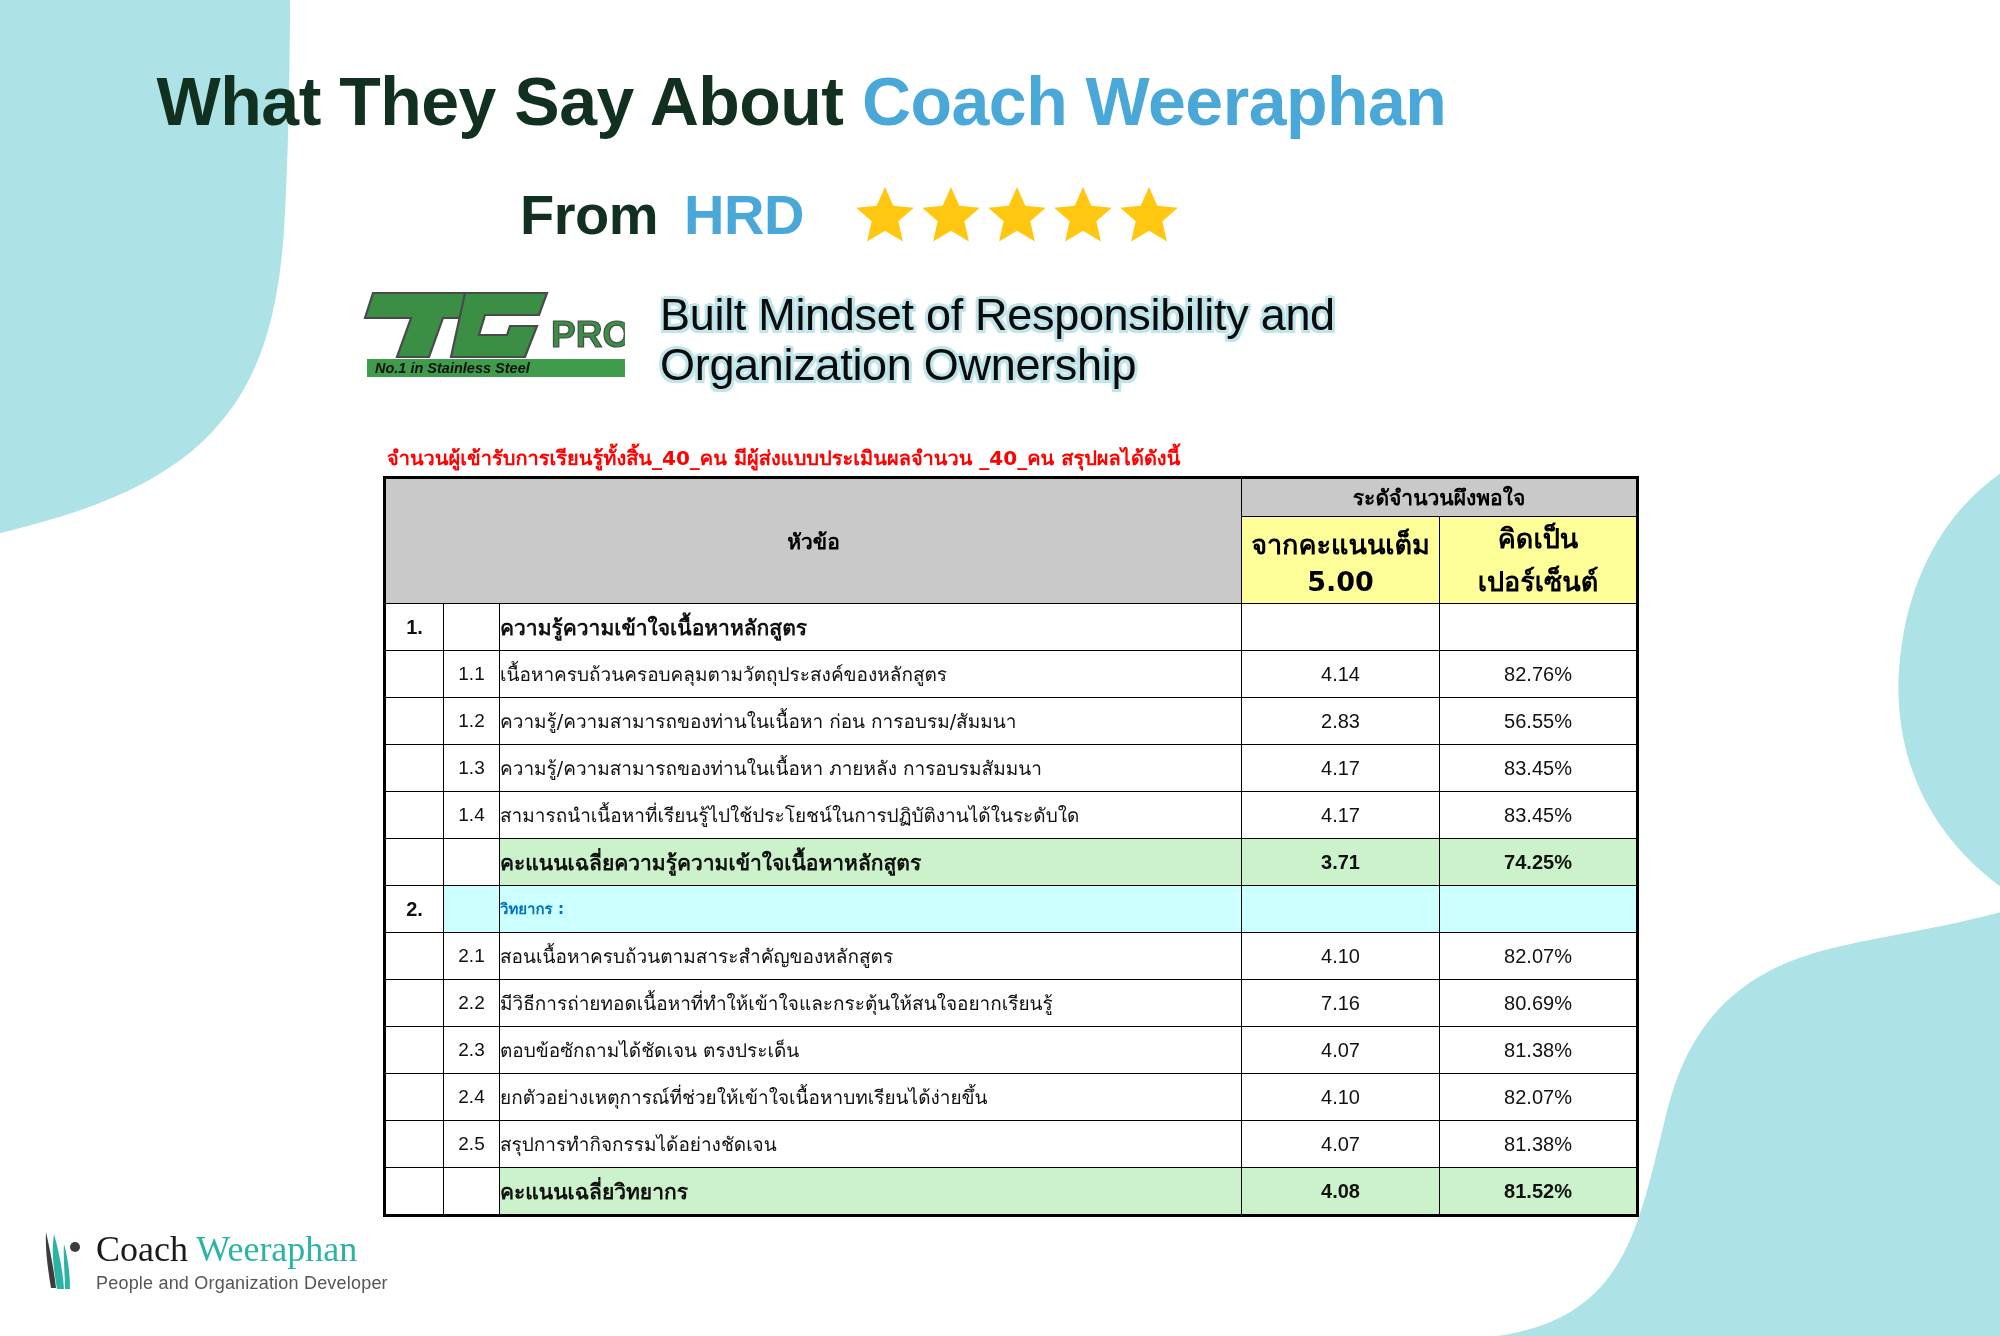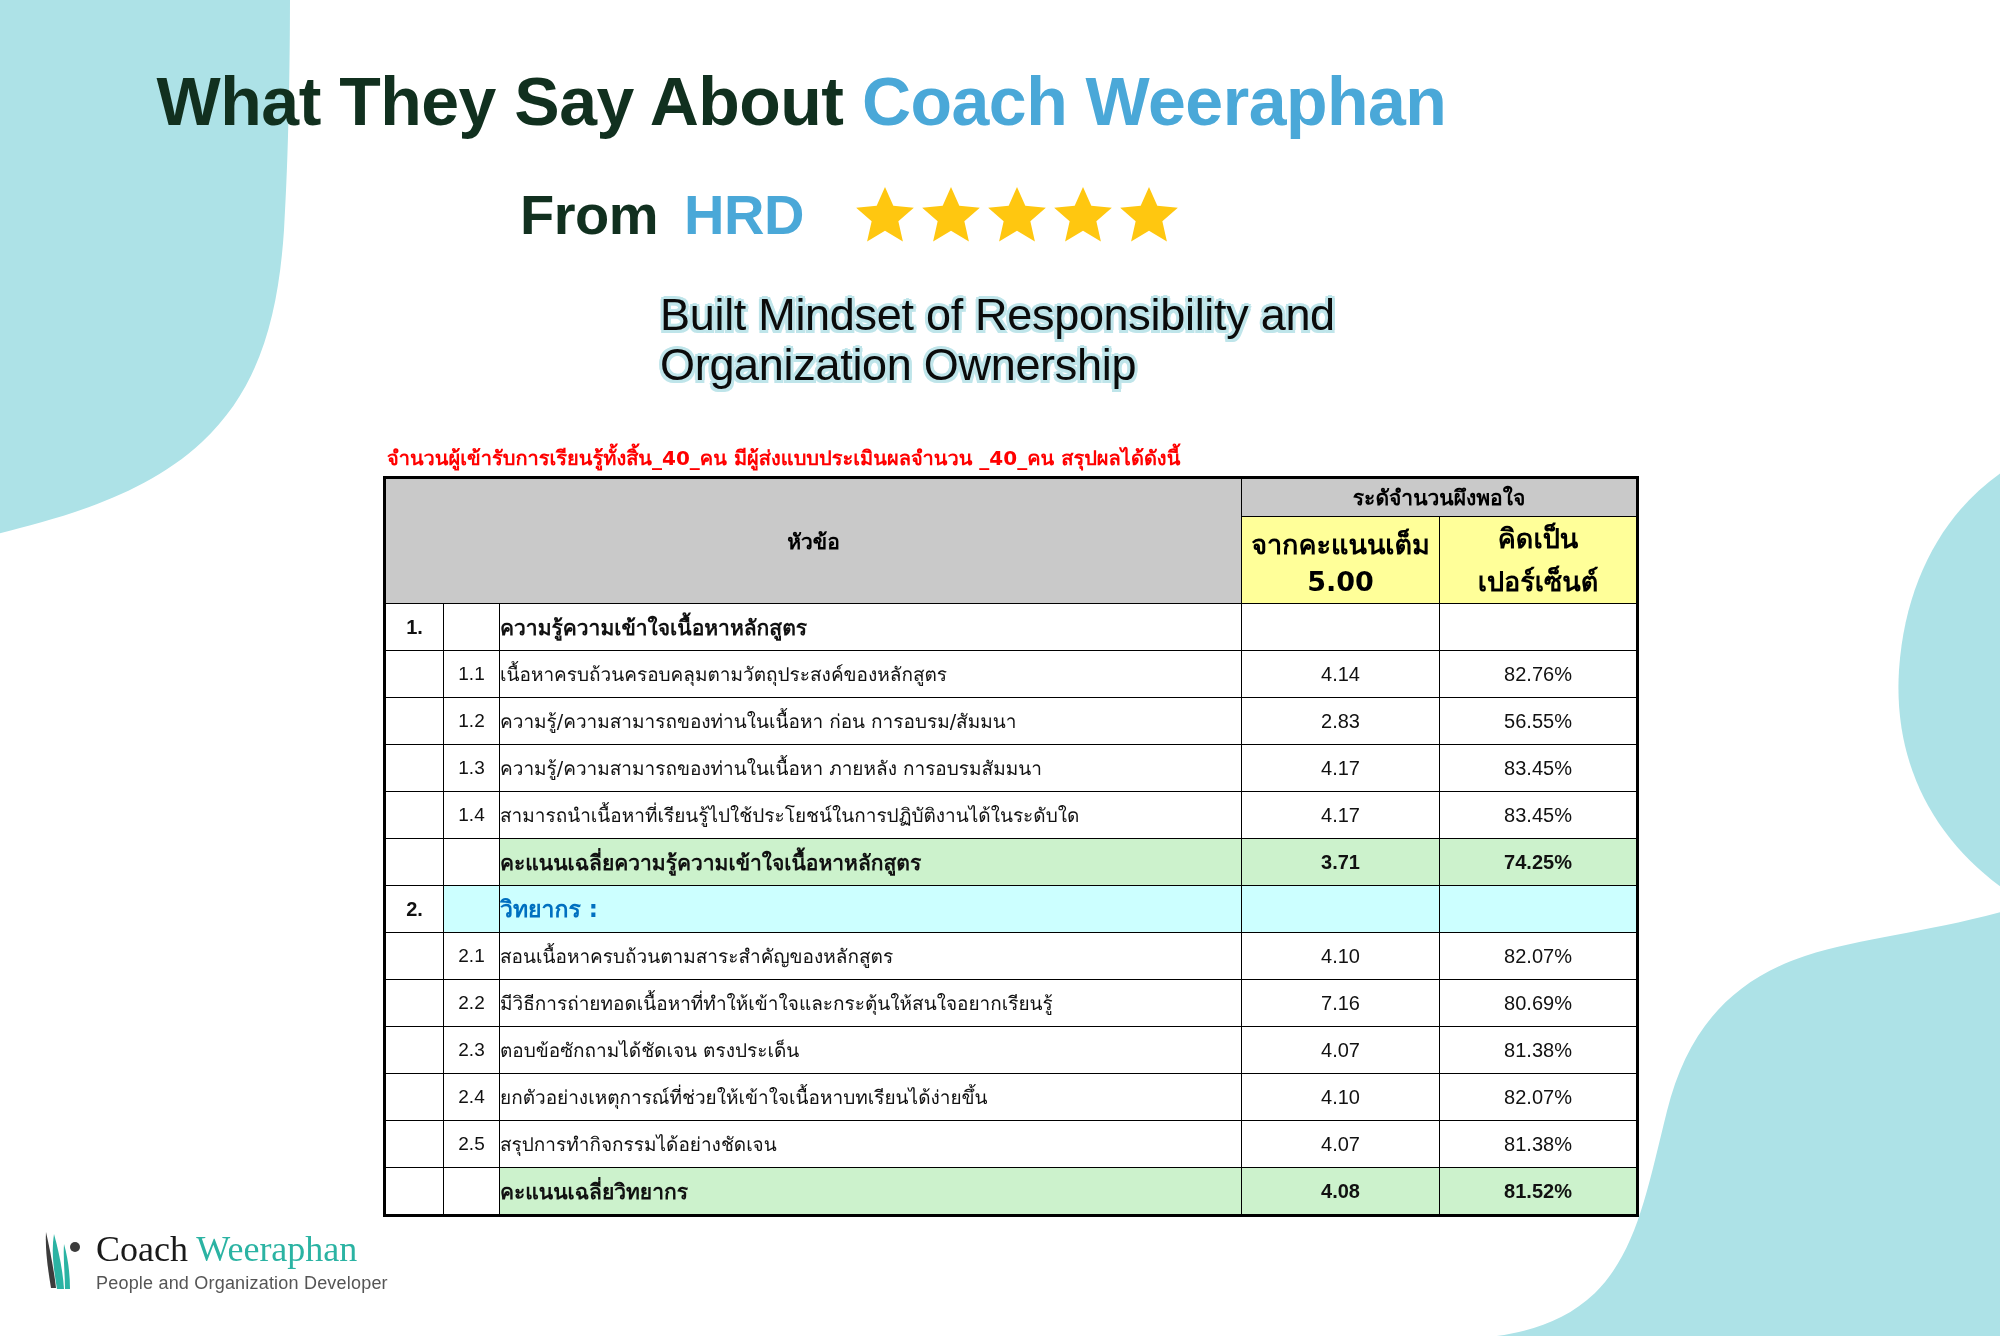--- a/index.html
+++ b/index.html
@@ -121,21 +121,21 @@
   }
   td.c-text { text-align: left; padding-left: 10px; }
   td.c-score, td.c-pct {
     text-align: center;
     font-family: "Liberation Sans", sans-serif;
     font-size: 20px;
   }
 
   tr.row-section td.c-text { font-weight: 700; font-size: 21px; }
   tr.row-section-2 td { background: #ccffff; }
-  tr.row-section-2 td.c-text { color: #0070c0; font-weight: 700; font-size: 23px; }
+  tr.row-section-2 td.c-text { color: #0070c0; font-weight: 700; font-size: 15px; }
 
   tr.row-avg td { background: #ccf2cc; font-weight: 700; }
   tr.row-avg td.c-text { font-weight: 700; font-size: 21px; }
   tr.row-avg td.c-num, tr.row-avg td.c-sub { background: #ffffff; }
 
   tr.row-section td.c-num { background: #ffffff; }
 
   
   #eval-table-wrap { box-shadow: 0 0 0 2px #000; }
 
@@ -199,20 +199,33 @@
         <svg class="star" viewBox="0 0 64 62">
             <path d="M32 2 L40.6 21.5 L61.8 23.4 L45.8 37.5 L50.5 58.3 L32 47.3 L13.5 58.3 L18.2 37.5 L2.2 23.4 L23.4 21.5 Z" fill="#ffc710"></path>
           </svg>
         <svg class="star" viewBox="0 0 64 62">
             <path d="M32 2 L40.6 21.5 L61.8 23.4 L45.8 37.5 L50.5 58.3 L32 47.3 L13.5 58.3 L18.2 37.5 L2.2 23.4 L23.4 21.5 Z" fill="#ffc710"></path>
           </svg>
       </span>
     </div>
   </div>
 
+  <div id="tgpro-logo">
+    <svg id="tgpro-mark" viewBox="0 0 270 92">
+
+      <polygon points="18,8 130,8 122,33 88,33 74,72 42,72 56,33 10,33" fill="#3a8f45" stroke="#4a4a4a" stroke-width="2.2"></polygon>
+
+      <path d="M110,8 L192,8 L184,30 L130,30 L124,50 L152,50 L155,41 L182,41 L170,72 L96,72 Z" fill="#3a8f45" stroke="#4a4a4a" stroke-width="2.2"></path>
+
+      <text x="196" y="62" font-family="Liberation Sans, sans-serif" font-size="37" font-weight="700" fill="#3a8f45" stroke="#4a4a4a" stroke-width="1.2">PRO</text>
+
+      <rect x="12" y="74" width="258" height="18" fill="#3f9c4c"></rect>
+      <text x="20" y="88" font-family="Liberation Sans, sans-serif" font-size="14.5" font-weight="700" font-style="italic" fill="#111111">No.1 in Stainless Steel</text>
+    </svg>
+  </div>
 
   <div id="course-title">
     <span class="line">Built Mindset of Responsibility and</span>
     <span class="line">Organization Ownership</span>
   </div>
 
   <div id="summary-note">จำนวนผู้เข้ารับการเรียนรู้ทั้งสิ้น_40_คน มีผู้ส่งแบบประเมินผลจำนวน _40_คน สรุปผลได้ดังนี้</div>
 
   <div id="eval-table-wrap">
     <table id="eval-table">

